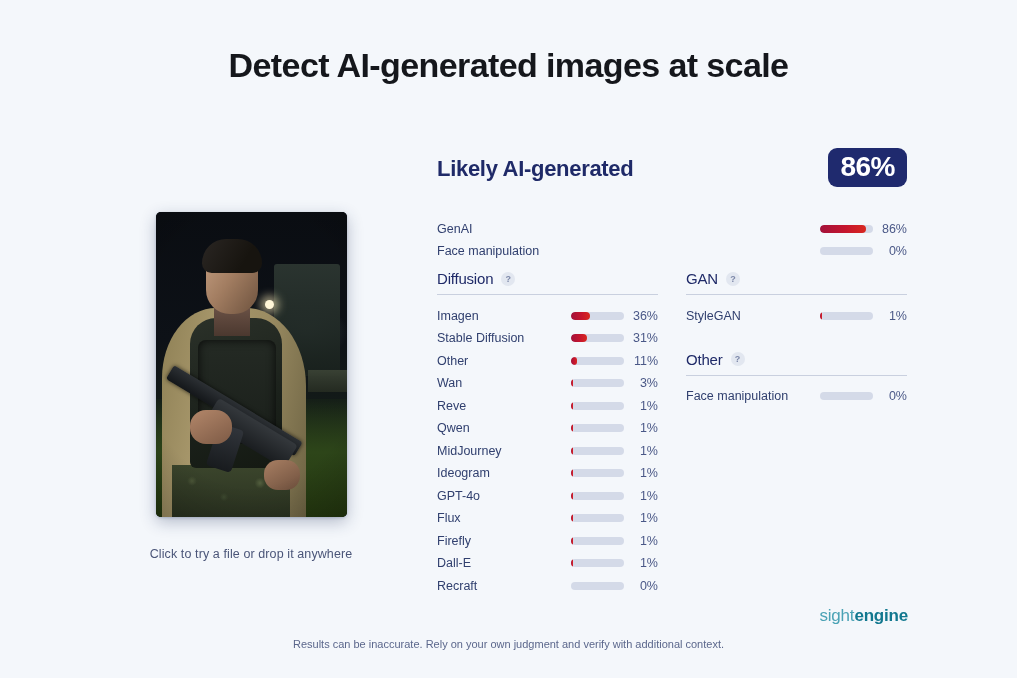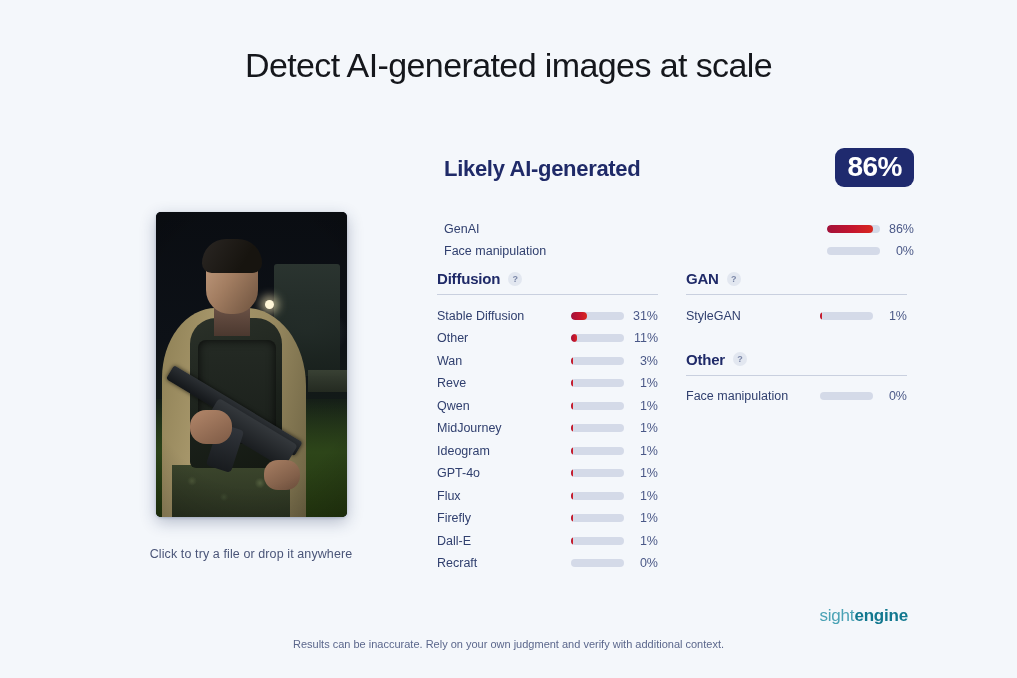--- a/index.html
+++ b/index.html
@@ -17,21 +17,21 @@
   }
 
   
   .page-title {
     position: absolute;
     top: 46px;
     left: 0;
     width: 1017px;
     text-align: center;
     font-size: 34px;
-    font-weight: normal;
+    font-weight: bold;
     letter-spacing: -0.6px;
     color: #15171c;
   }
 
   
   .thumb-wrap {
     position: absolute;
     left: 129px;
     top: 212px;
     width: 244px;
@@ -186,21 +186,20 @@
     color: #4a5578;
     letter-spacing: .1px;
   }
 
   
   .results {
     position: absolute;
     left: 437px;
     top: 152px;
     width: 470px;
-    margin-left: 7px;
   }
   .verdict-row {
     position: relative;
     height: 52px;
   }
   .verdict-title {
     font-size: 22px;
     font-weight: bold;
     color: #1f2a68;
     letter-spacing: -0.3px;
@@ -267,21 +266,21 @@
   }
   .col { width: 221px; }
   .section-head {
     display: flex;
     align-items: center;
     gap: 8px;
     padding-bottom: 7px;
   }
   .section-title {
     font-size: 15px;
-    font-weight: bold;
+    font-weight: normal;
     color: #1f2a68;
     letter-spacing: -0.2px;
   }
   .help-badge {
     width: 14px; height: 14px;
     border-radius: 50%;
     background: #e2e7f0;
     color: #7b87a8;
     font-size: 9px;
     line-height: 14px;
@@ -376,20 +375,29 @@
 
 <div class="sections">
   <div class="col" id="col-left">
       <div class="section-head">
         <div class="section-title">Diffusion</div>
         <span class="help-badge">?</span>
       </div>
       <div class="section-rule"></div>
       <div>
         <div class="row">
+          <div class="row-label">Imagen</div>
+          <div class="row-bar-cell">
+            <div class="bar-track">
+              <div class="bar-fill" style="width: 36%;"></div>
+            </div>
+            <div class="row-pct">36%</div>
+          </div>
+        </div>
+        <div class="row">
           <div class="row-label">Stable Diffusion</div>
           <div class="row-bar-cell">
             <div class="bar-track">
               <div class="bar-fill" style="width: 31%;"></div>
             </div>
             <div class="row-pct">31%</div>
           </div>
         </div>
         <div class="row">
           <div class="row-label">Other</div>

